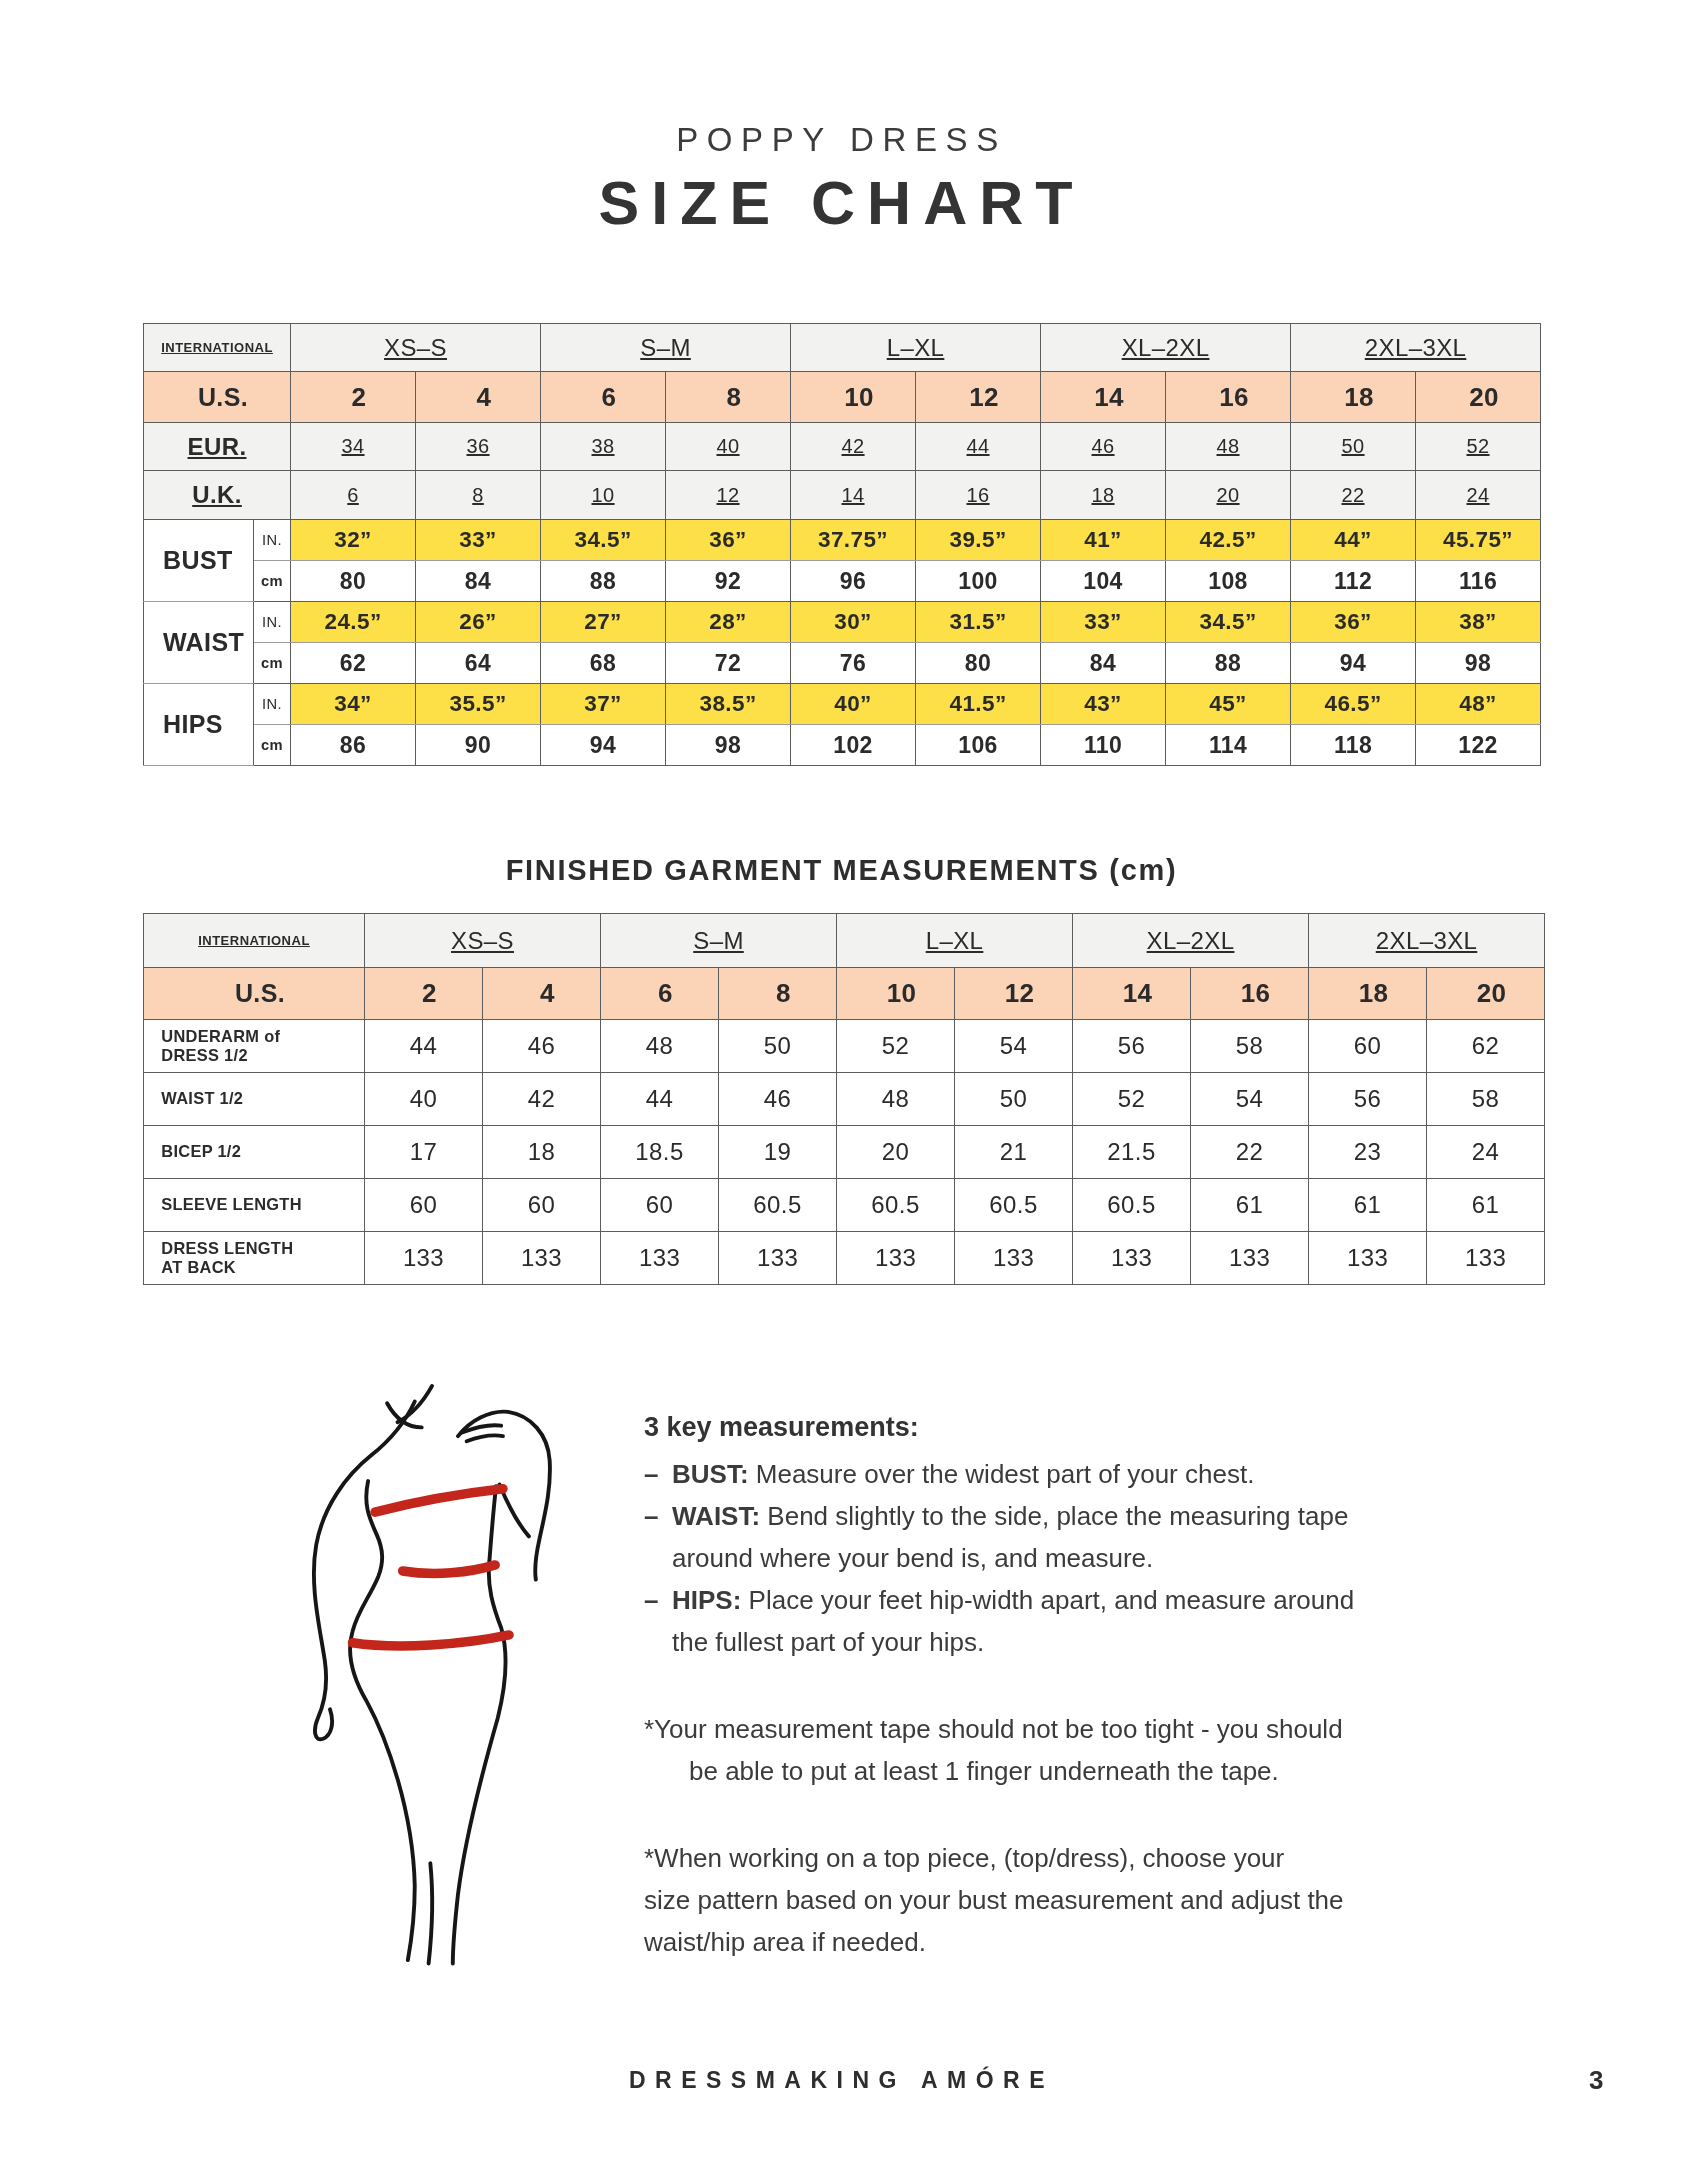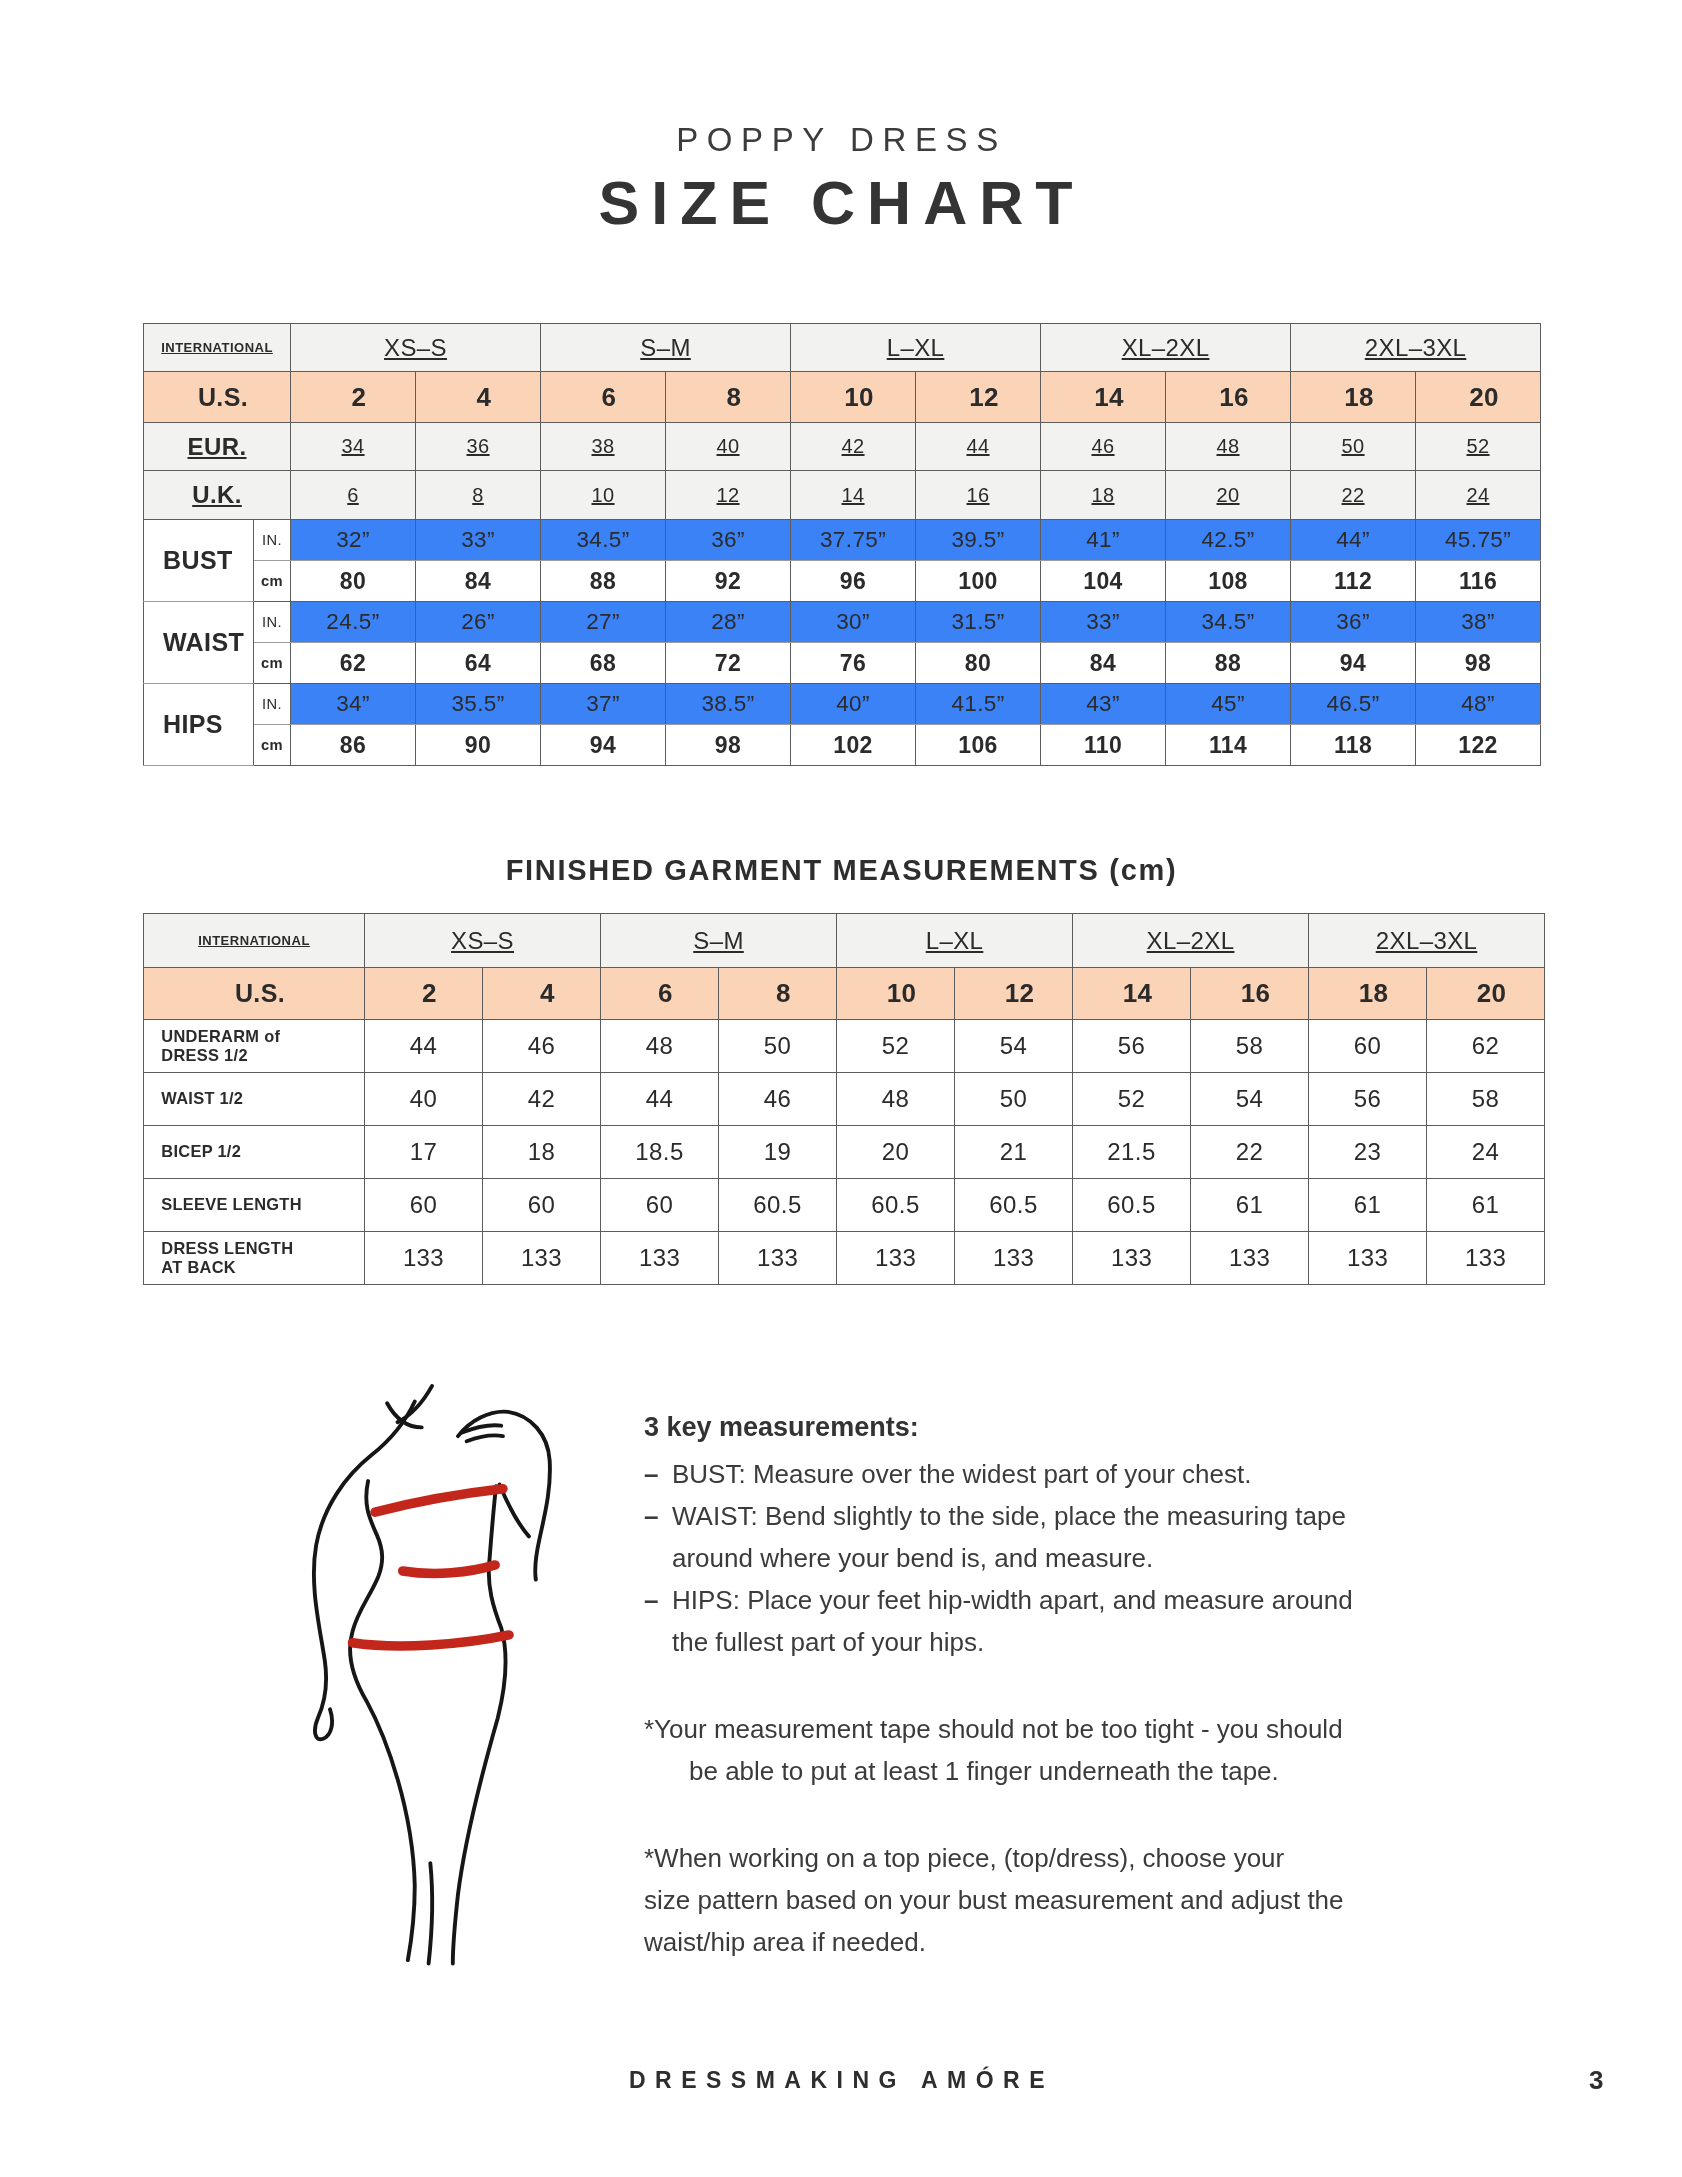--- a/index.html
+++ b/index.html
@@ -28,21 +28,21 @@
   .t1 .r-uk{height:49px;}  .t1 .r-sub{height:41px;}
   .intl-lbl{font-size:13px;font-weight:700;letter-spacing:0.5px;}
   .intl-size{font-size:24px;font-weight:400;}
   .us-lbl{font-size:25px;font-weight:700;}
   .us-val{font-size:26px;font-weight:700;}
   .row-lbl{font-size:24px;font-weight:700;}
   .std-val{font-size:20px;font-weight:400;}
   .grp{font-size:25px;font-weight:700;text-align:left;padding-left:19px;background:#fff;}
   .unit{font-size:14.7px;background:#fff;}
   .unit.b{font-weight:700;}
-  .val-in{font-size:22.5px;font-weight:400;background:#3b82f6;}
+  .val-in{font-size:22.5px;font-weight:700;background:#fde047;}
   .val-cm{font-size:23px;font-weight:700;background:#fff;}
   .t1 tr.sub-in td{border-bottom:0.9px solid #9c9c9c;}
   .t1 tr.sub-cm td{border-top:0.9px solid #9c9c9c;}
   .t1 tr.group-start td{border-top:1.3px solid #4a4a4a;}
 
   
   .t2{top:913px;width:1397px;}
   .t2 .r2-intl{height:54px;} .t2 .r2-us{height:52px;} .t2 .r2-data{height:53px;}
   .t2-lbl{font-size:16.4px;font-weight:700;text-align:left;padding-left:17.3px;
           white-space:pre-line;line-height:1.18;background:#fff;letter-spacing:0.3px;}
@@ -50,21 +50,21 @@
 
   
   .figure{position:absolute;left:285px;top:1379px;width:346px;height:588px;}
 
   
   .guide{position:absolute;left:644px;top:1406px;width:830px;color:#3b3b3b;}
   .guide-heading{font-size:27px;font-weight:700;line-height:42px;margin:0 0 5.2px 0;color:#333;}
   .bullet{display:flex;font-size:26px;line-height:42px;}
   .bullet .dash{width:28px;flex:0 0 28px;font-weight:700;}
   .bullet .content{white-space:pre-line;width:796px;}
-  .bullet .term{font-weight:400;}
+  .bullet .term{font-weight:700;}
   .note{font-size:26px;line-height:42px;white-space:pre-line;margin:45px 0 0 0;}
   .note.indent2{padding-left:45px;text-indent:-45px;}
 
   
   .footer-brand{position:absolute;top:2067px;left:0;width:100%;text-align:center;
                 font-size:23px;font-weight:700;letter-spacing:9.5px;color:#2e2e2e;}
   .footer-page{position:absolute;top:2065px;left:1589px;font-size:26px;font-weight:700;color:#2e2e2e;}
 </style>
 </head>
 <body>

